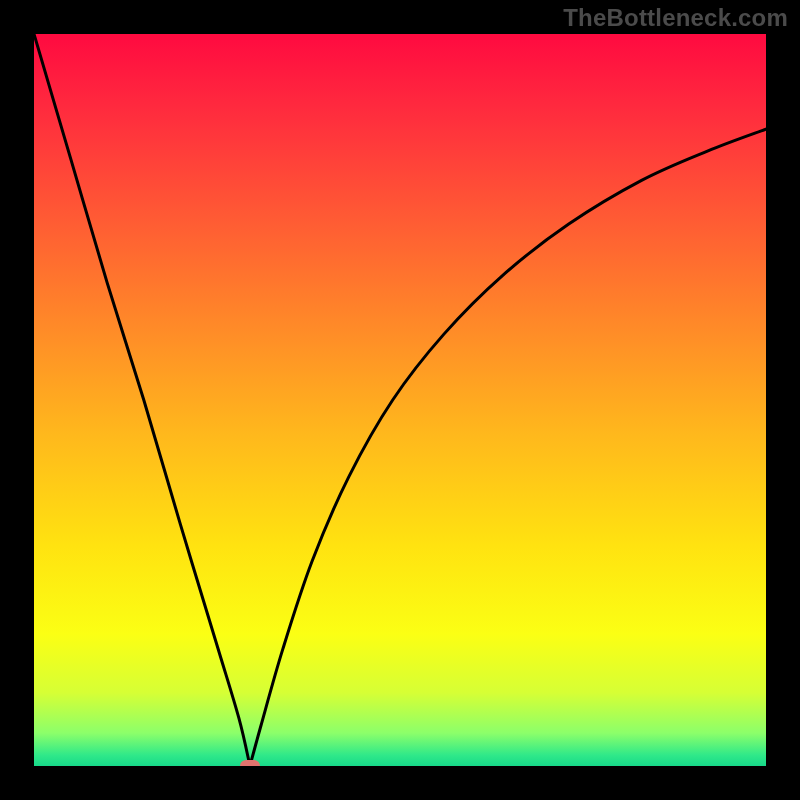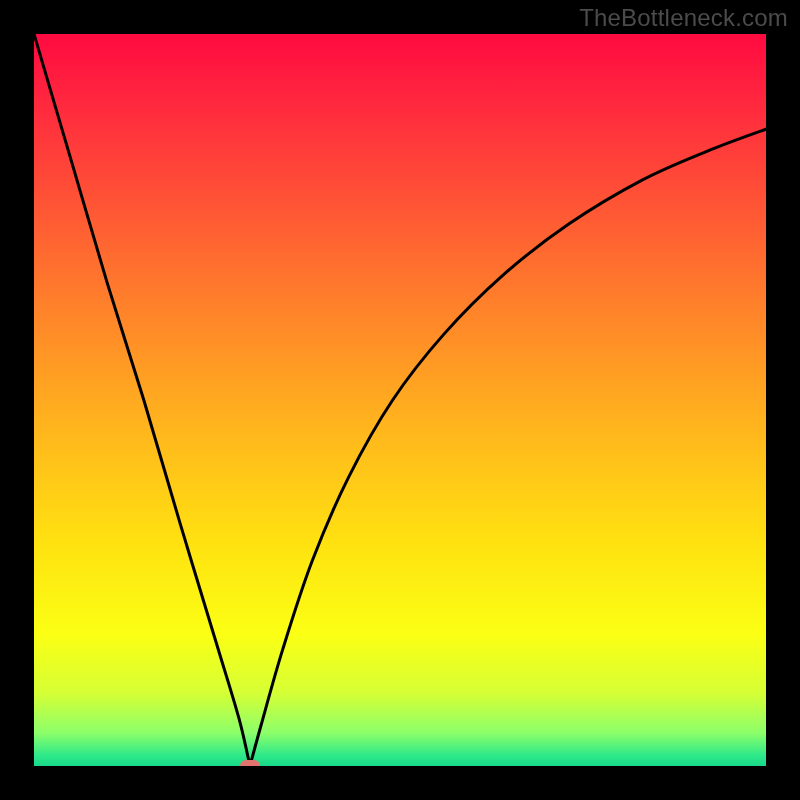--- a/index.html
+++ b/index.html
@@ -26,21 +26,21 @@
     width: 732px;
     height: 732px;
     overflow: hidden;
   }
   .watermark {
     position: absolute;
     top: 4px;
     right: 12px;
     color: #4b4b4b;
     font-size: 24px;
-    font-weight: 400;
+    font-weight: 700;
     letter-spacing: 0.2px;
     user-select: none;
   }
   .marker {
     position: absolute;
     width: 20px;
     height: 12px;
     border-radius: 6px;
     transform: translate(-50%, -50%);
   }

